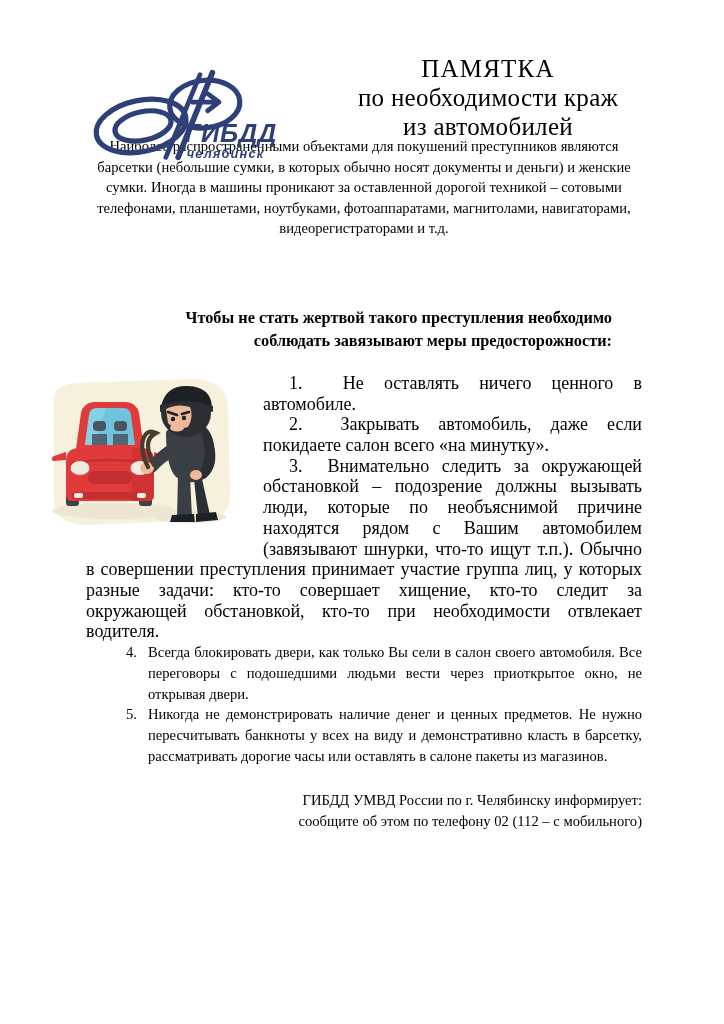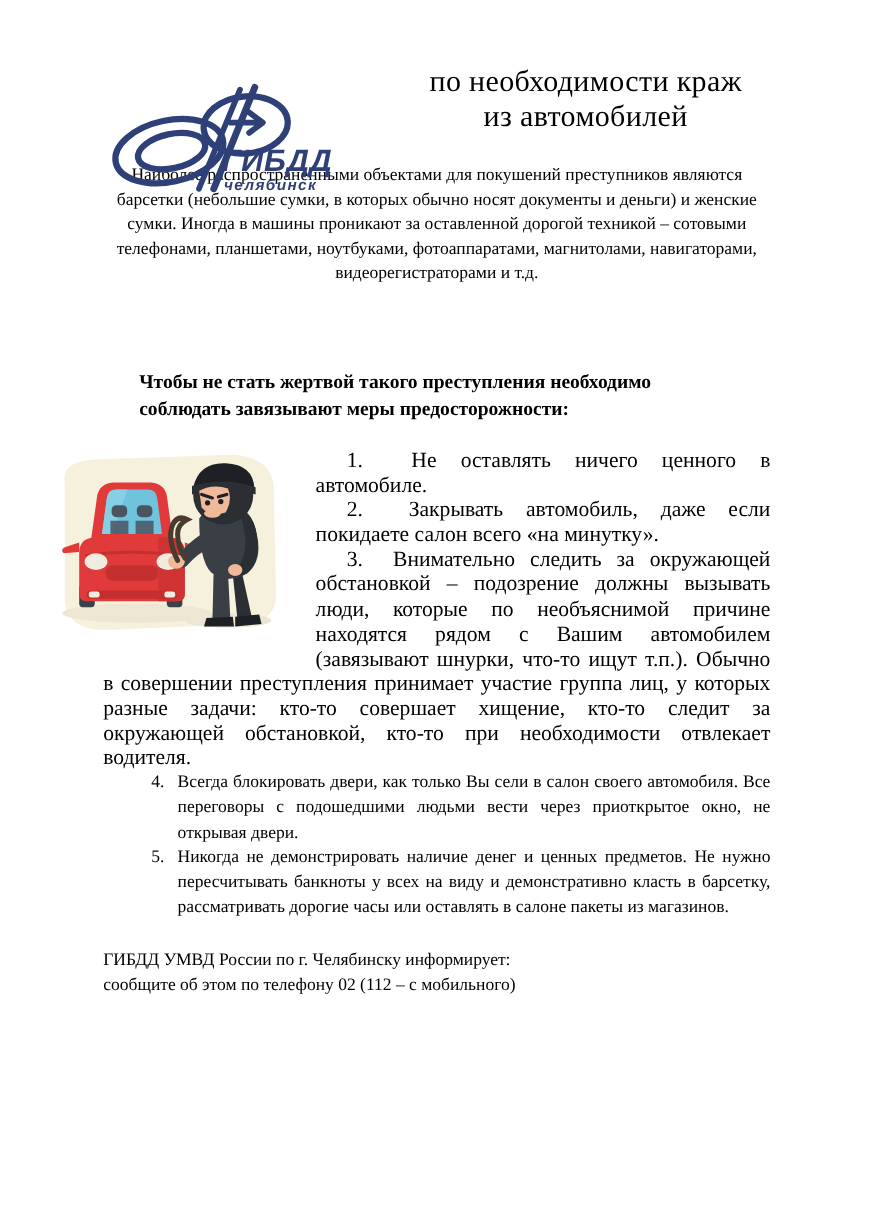--- a/index.html
+++ b/index.html
@@ -57,21 +57,21 @@
     line-height:20.6px;
   }
   .gap-1{height:18px;}
   .gap-2{height:18px;}
   .gap-3{height:25px;}
   .gap-4{height:24px;}
   .gap-5{height:21px;}
 
   h2.sub{
     margin:0;
-    text-align:left;
+    text-align:right;
     font-weight:bold;
     font-size:16.3px;
     line-height:23px;
     padding:0 30px;
   }
 
   
   .flow{
     position:relative;
     padding:0 82px 0 86px;
@@ -114,21 +114,21 @@
     margin:0;
   }
   ol.tail li .mark{
     position:absolute;
     left:0;top:0;
   }
 
   
   .footer{
     padding:0 82px 0 86px;
-    text-align:left;
+    text-align:right;
     font-size:14.6px;
     line-height:20.6px;
   }
   .footer div{white-space:nowrap;}
 </style>
 </head>
 <body>
 
 <div class="page">
 
@@ -149,20 +149,21 @@
 
         <path d="M112 38 L138 38 M128 29 L140 38 L128 47" stroke="#2e4077" stroke-width="5" fill="none" stroke-linecap="round" stroke-linejoin="round"></path>
 
         <text x="104" y="80" font-family="'Liberation Sans',sans-serif" font-size="27" font-weight="bold" font-style="italic" fill="#2e4077" letter-spacing="0.5">ГИБДД</text>
 
         <text x="106" y="97" font-family="'Liberation Sans',sans-serif" font-size="13.5" font-weight="bold" font-style="italic" fill="#2e4077" letter-spacing="1.2">челябинск</text>
       </svg>
     </div>
 
     <div class="title-block">
+      <div class="title-line t1">ПАМЯТКА</div>
       <div class="title-line">по необходимости краж</div>
       <div class="title-line">из автомобилей</div>
     </div>
   </div>
 
   <div class="body-wrap">
     <div class="gap-1"></div>
     <p class="para">Наиболее распространенными объектами для покушений преступников являются барсетки (небольшие сумки, в которых обычно носят документы и деньги) и женские сумки. Иногда в машины проникают за оставленной дорогой техникой – сотовыми телефонами, планшетами, ноутбуками, фотоаппаратами, магнитолами, навигаторами, видеорегистраторами и т.д.</p>
     <div class="gap-2"></div>
     <div class="gap-3"></div>

